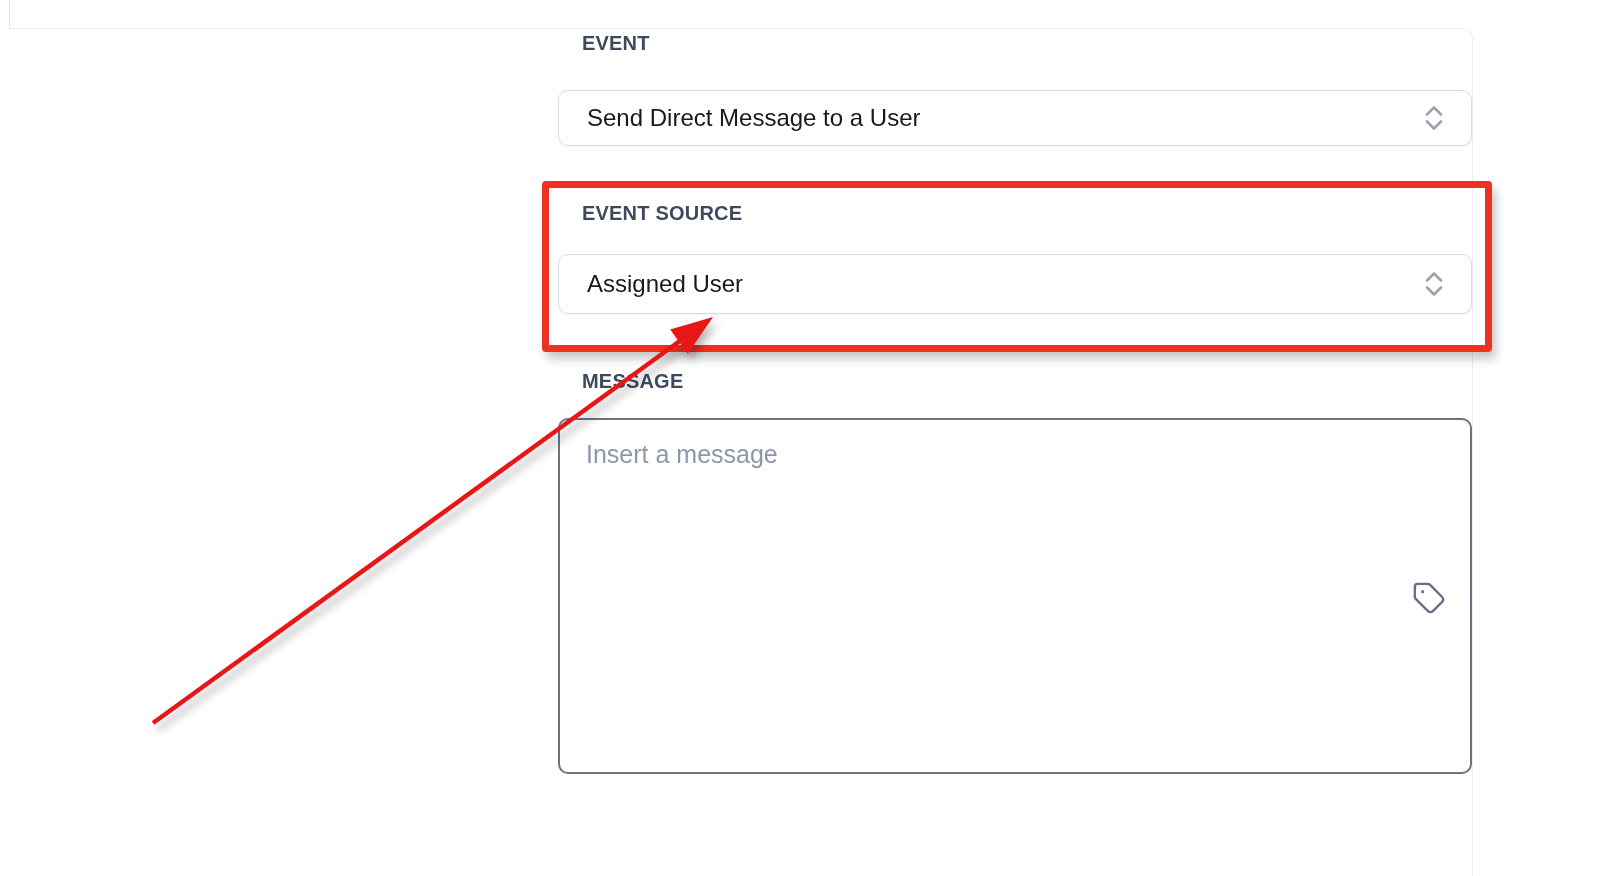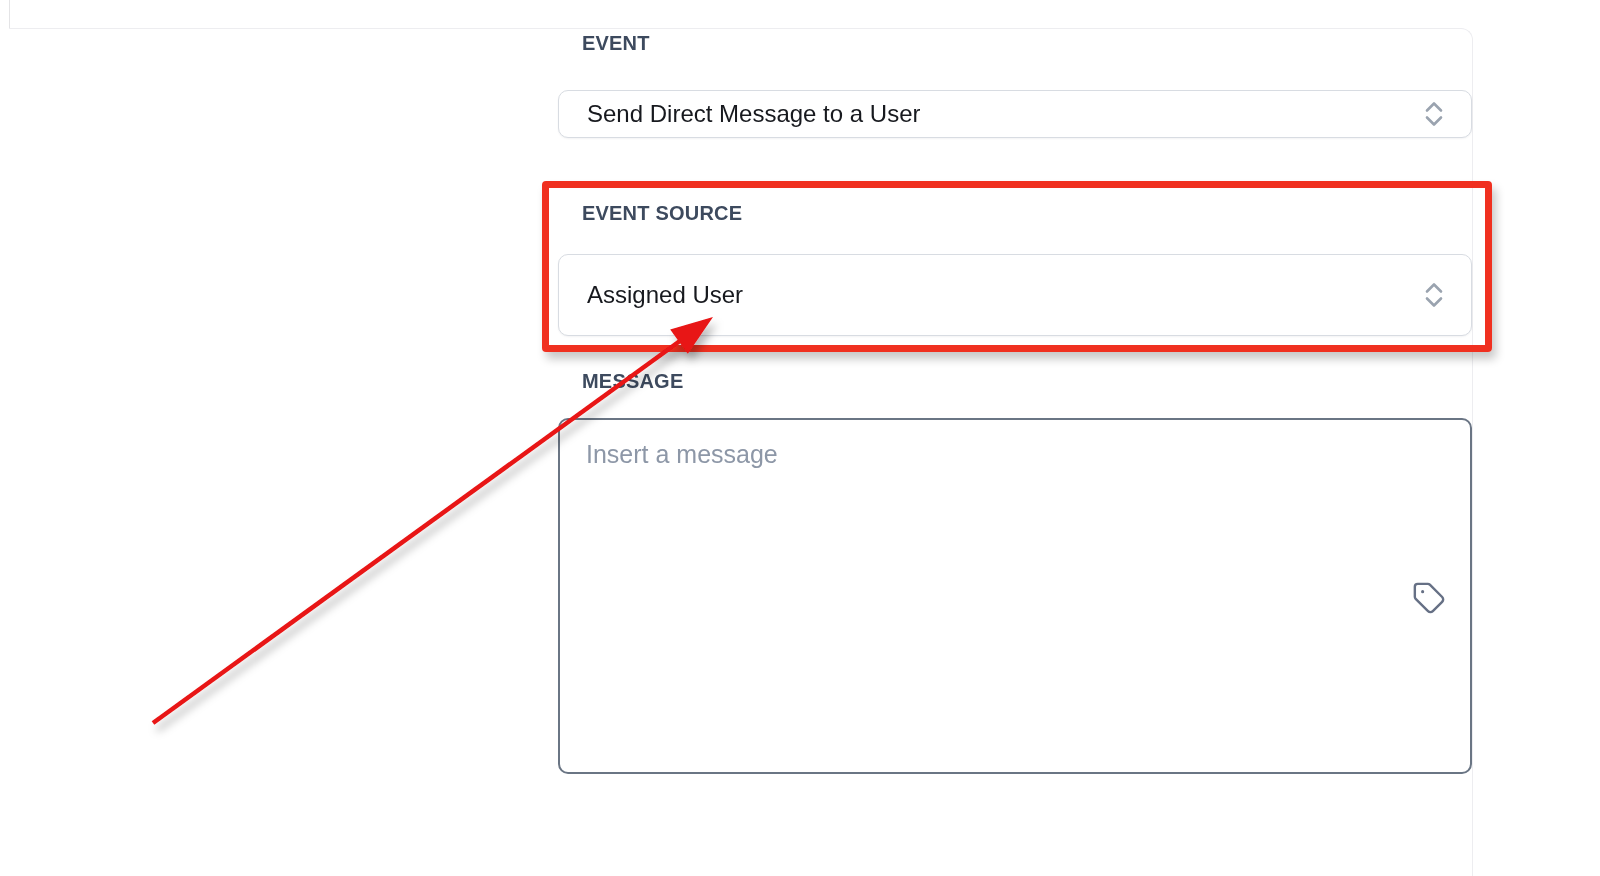--- a/index.html
+++ b/index.html
@@ -27,32 +27,32 @@
     font-size:20px;font-weight:700;
     color:var(--label-text,#3d4a5e);
     letter-spacing:0.2px;
     line-height:20px;
     margin-left:24px;
   }
   .label-event{top:33px;}
   .label-user-source{top:203px;}
   .label-message{top:371px;}
   .select-box{
-    position:absolute;left:558px;width:914px;height:48px;
+    position:absolute;left:558px;width:914px;height:56px;
     background:#ffffff;
     border:1px solid var(--field-border,#d8dce2);
     border-radius:10px;
     box-sizing:border-box;
     display:flex;align-items:center;
     padding:0 60px 0 28px;
     box-shadow:0 1px 2px rgba(16,24,40,0.05);
     cursor:pointer;
   }
   .select-event{top:90px;}
-  .select-user-source{top:254px;height:82px;}
+  .select-user-source{top:254px;height:60px;}
   .select-value{
     font-size:24px;color:var(--field-text,#17191e);
     white-space:nowrap;overflow:hidden;
   }
   .chevron-icon{
     position:absolute;right:26px;top:50%;
     transform:translateY(-50%);
     width:22px;height:26px;
   }
   .chevron-icon polyline{

